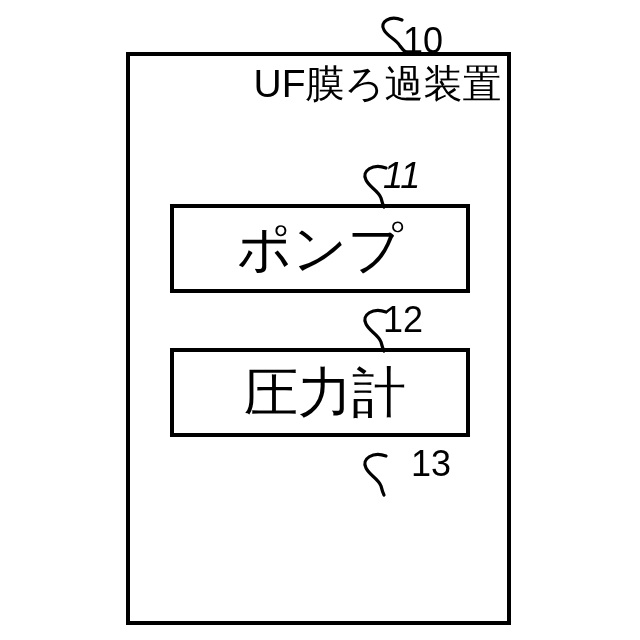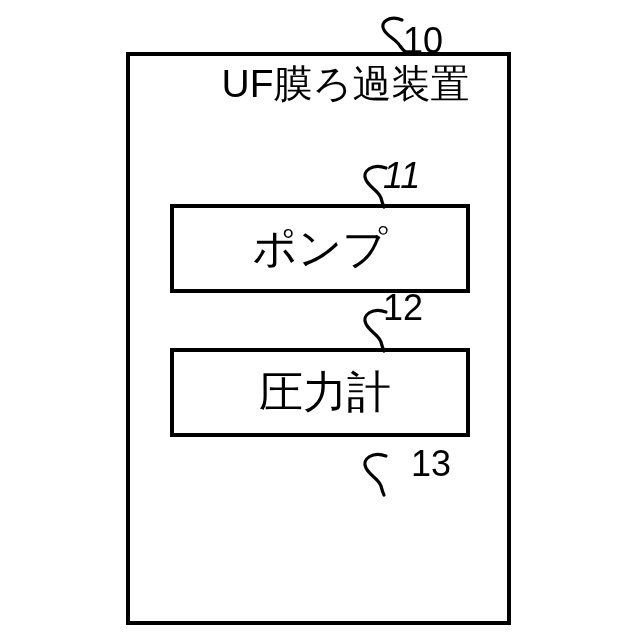--- a/index.html
+++ b/index.html
@@ -41,37 +41,38 @@
     position: absolute;
     left: 126px;
     top: 61px;
     width: 439px;
     text-align: center;
     font-size: 39px;
     line-height: 46px;
     letter-spacing: 0px;
     white-space: nowrap;
     font-weight: 400;
+    padding-left: 32px;
   }
 
   
   .component-box {
     position: absolute;
     left: 170px;
     width: 300px;
     height: 89px;
     border: 4px solid #000000;
     box-sizing: border-box;
     background: #ffffff;
     display: flex;
     align-items: center;
     justify-content: center;
   }
   .component-box .component-label {
-    font-size: 44px;
+    font-size: 54px;
     line-height: 48px;
     white-space: nowrap;
     font-weight: 400;
     letter-spacing: 0px;
     transform: translateY(-1px);
   }
 
   #box-pump      { top: 204px; }
   #box-gauge     { top: 348px; padding-left: 10px; }
   #box-cleaning  { top: 492px; }
@@ -79,21 +80,21 @@
   
   .ref-num {
     position: absolute;
     font-size: 36px;
     line-height: 36px;
     font-weight: 400;
     white-space: nowrap;
   }
   #ref-10 { left: 403px; top: 10px; margin-top: 13px; }
   #ref-11 { left: 383px; top: 158px; font-style: italic; }
-  #ref-12 { left: 383px; top: 290px; }
+  #ref-12 { left: 383px; top: 302px; }
   #ref-13 { left: 383px; top: 446px; margin-left: 28px; }
 
   
   .leader {
     position: absolute;
     overflow: visible;
   }
   #leader-10 { left: 376px; top: 16px;  width: 40px; height: 40px; }
   #leader-11 { left: 358px; top: 164px; width: 40px; height: 44px; }
   #leader-12 { left: 358px; top: 308px; width: 40px; height: 44px; }

